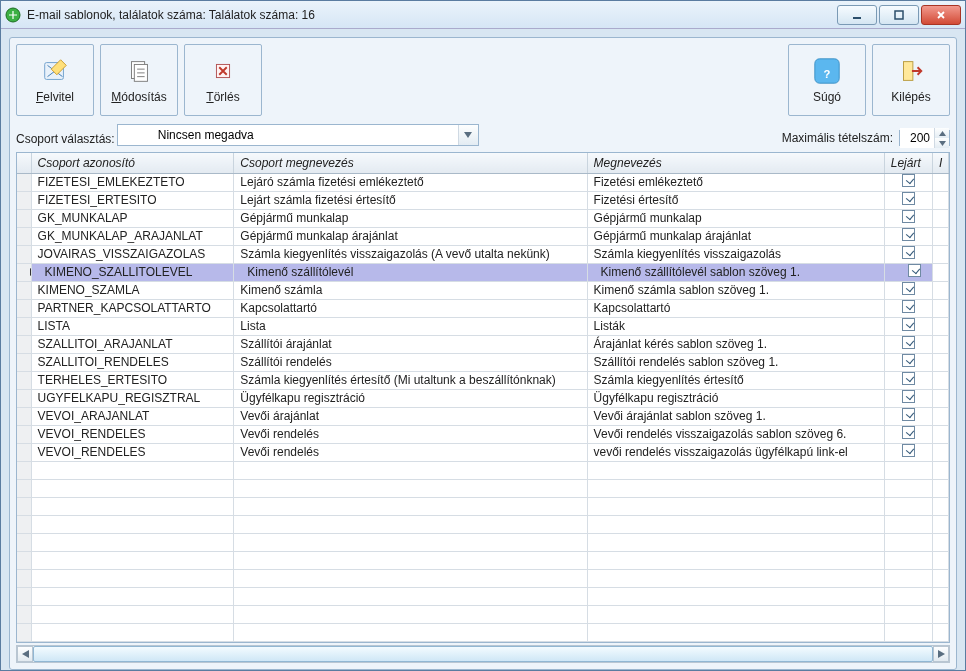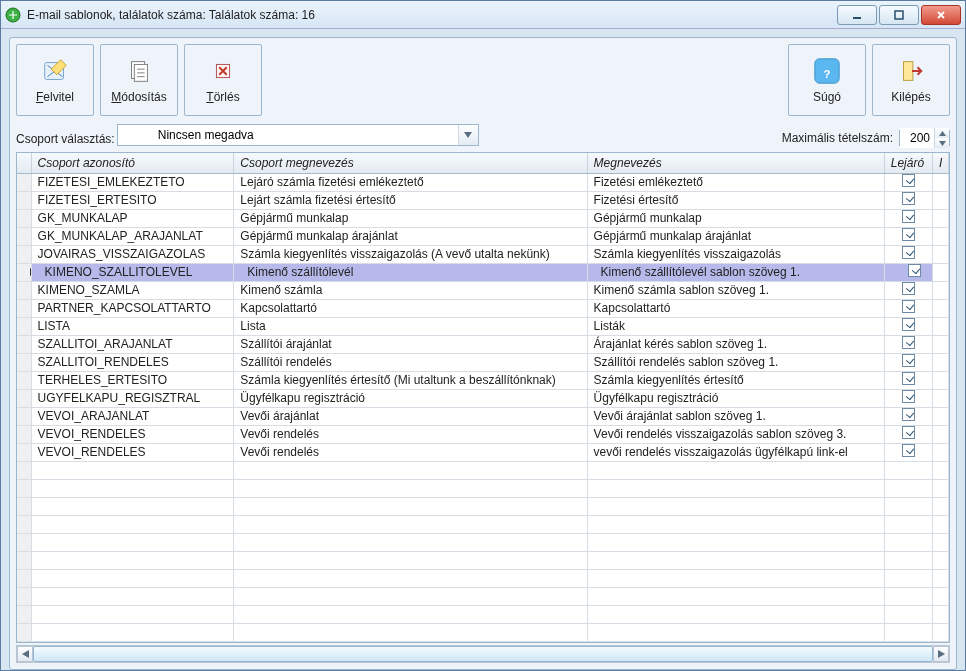--- a/index.html
+++ b/index.html
@@ -184,21 +184,21 @@
             <col class="col-name">
             <col class="col-active">
             <col class="col-ind">
         </colgroup>
         <thead>
           <tr>
             <th></th>
             <th>Csoport azonosító</th>
             <th>Csoport megnevezés</th>
             <th>Megnevezés</th>
-            <th>Lejáró</th>
+            <th>Lejárt</th>
             <th>I</th>
           </tr>
         </thead>
         <tbody id="grid-body">
             <tr>
               <td class="marker"></td>
               <td>FIZETESI_EMLEKEZTETO</td>
               <td>Lejáró számla fizetési emlékeztető</td>
               <td>Fizetési emlékeztető</td>
               <td class="chk"><span class="chk-box on"></span></td>
@@ -305,21 +305,21 @@
               <td>VEVOI_ARAJANLAT</td>
               <td>Vevői árajánlat</td>
               <td>Vevői árajánlat sablon szöveg 1.</td>
               <td class="chk"><span class="chk-box on"></span></td>
               <td class="ind"></td>
             </tr>
             <tr>
               <td class="marker"></td>
               <td>VEVOI_RENDELES</td>
               <td>Vevői rendelés</td>
-              <td>Vevői rendelés visszaigazolás sablon szöveg 3.</td>
+              <td>Vevői rendelés visszaigazolás sablon szöveg 6.</td>
               <td class="chk"><span class="chk-box on"></span></td>
               <td class="ind"></td>
             </tr>
             <tr>
               <td class="marker"></td>
               <td>VEVOI_RENDELES</td>
               <td>Vevői rendelés</td>
               <td>vevői rendelés visszaigazolás ügyfélkapú link-el</td>
               <td class="chk"><span class="chk-box on"></span></td>
               <td class="ind"></td>

